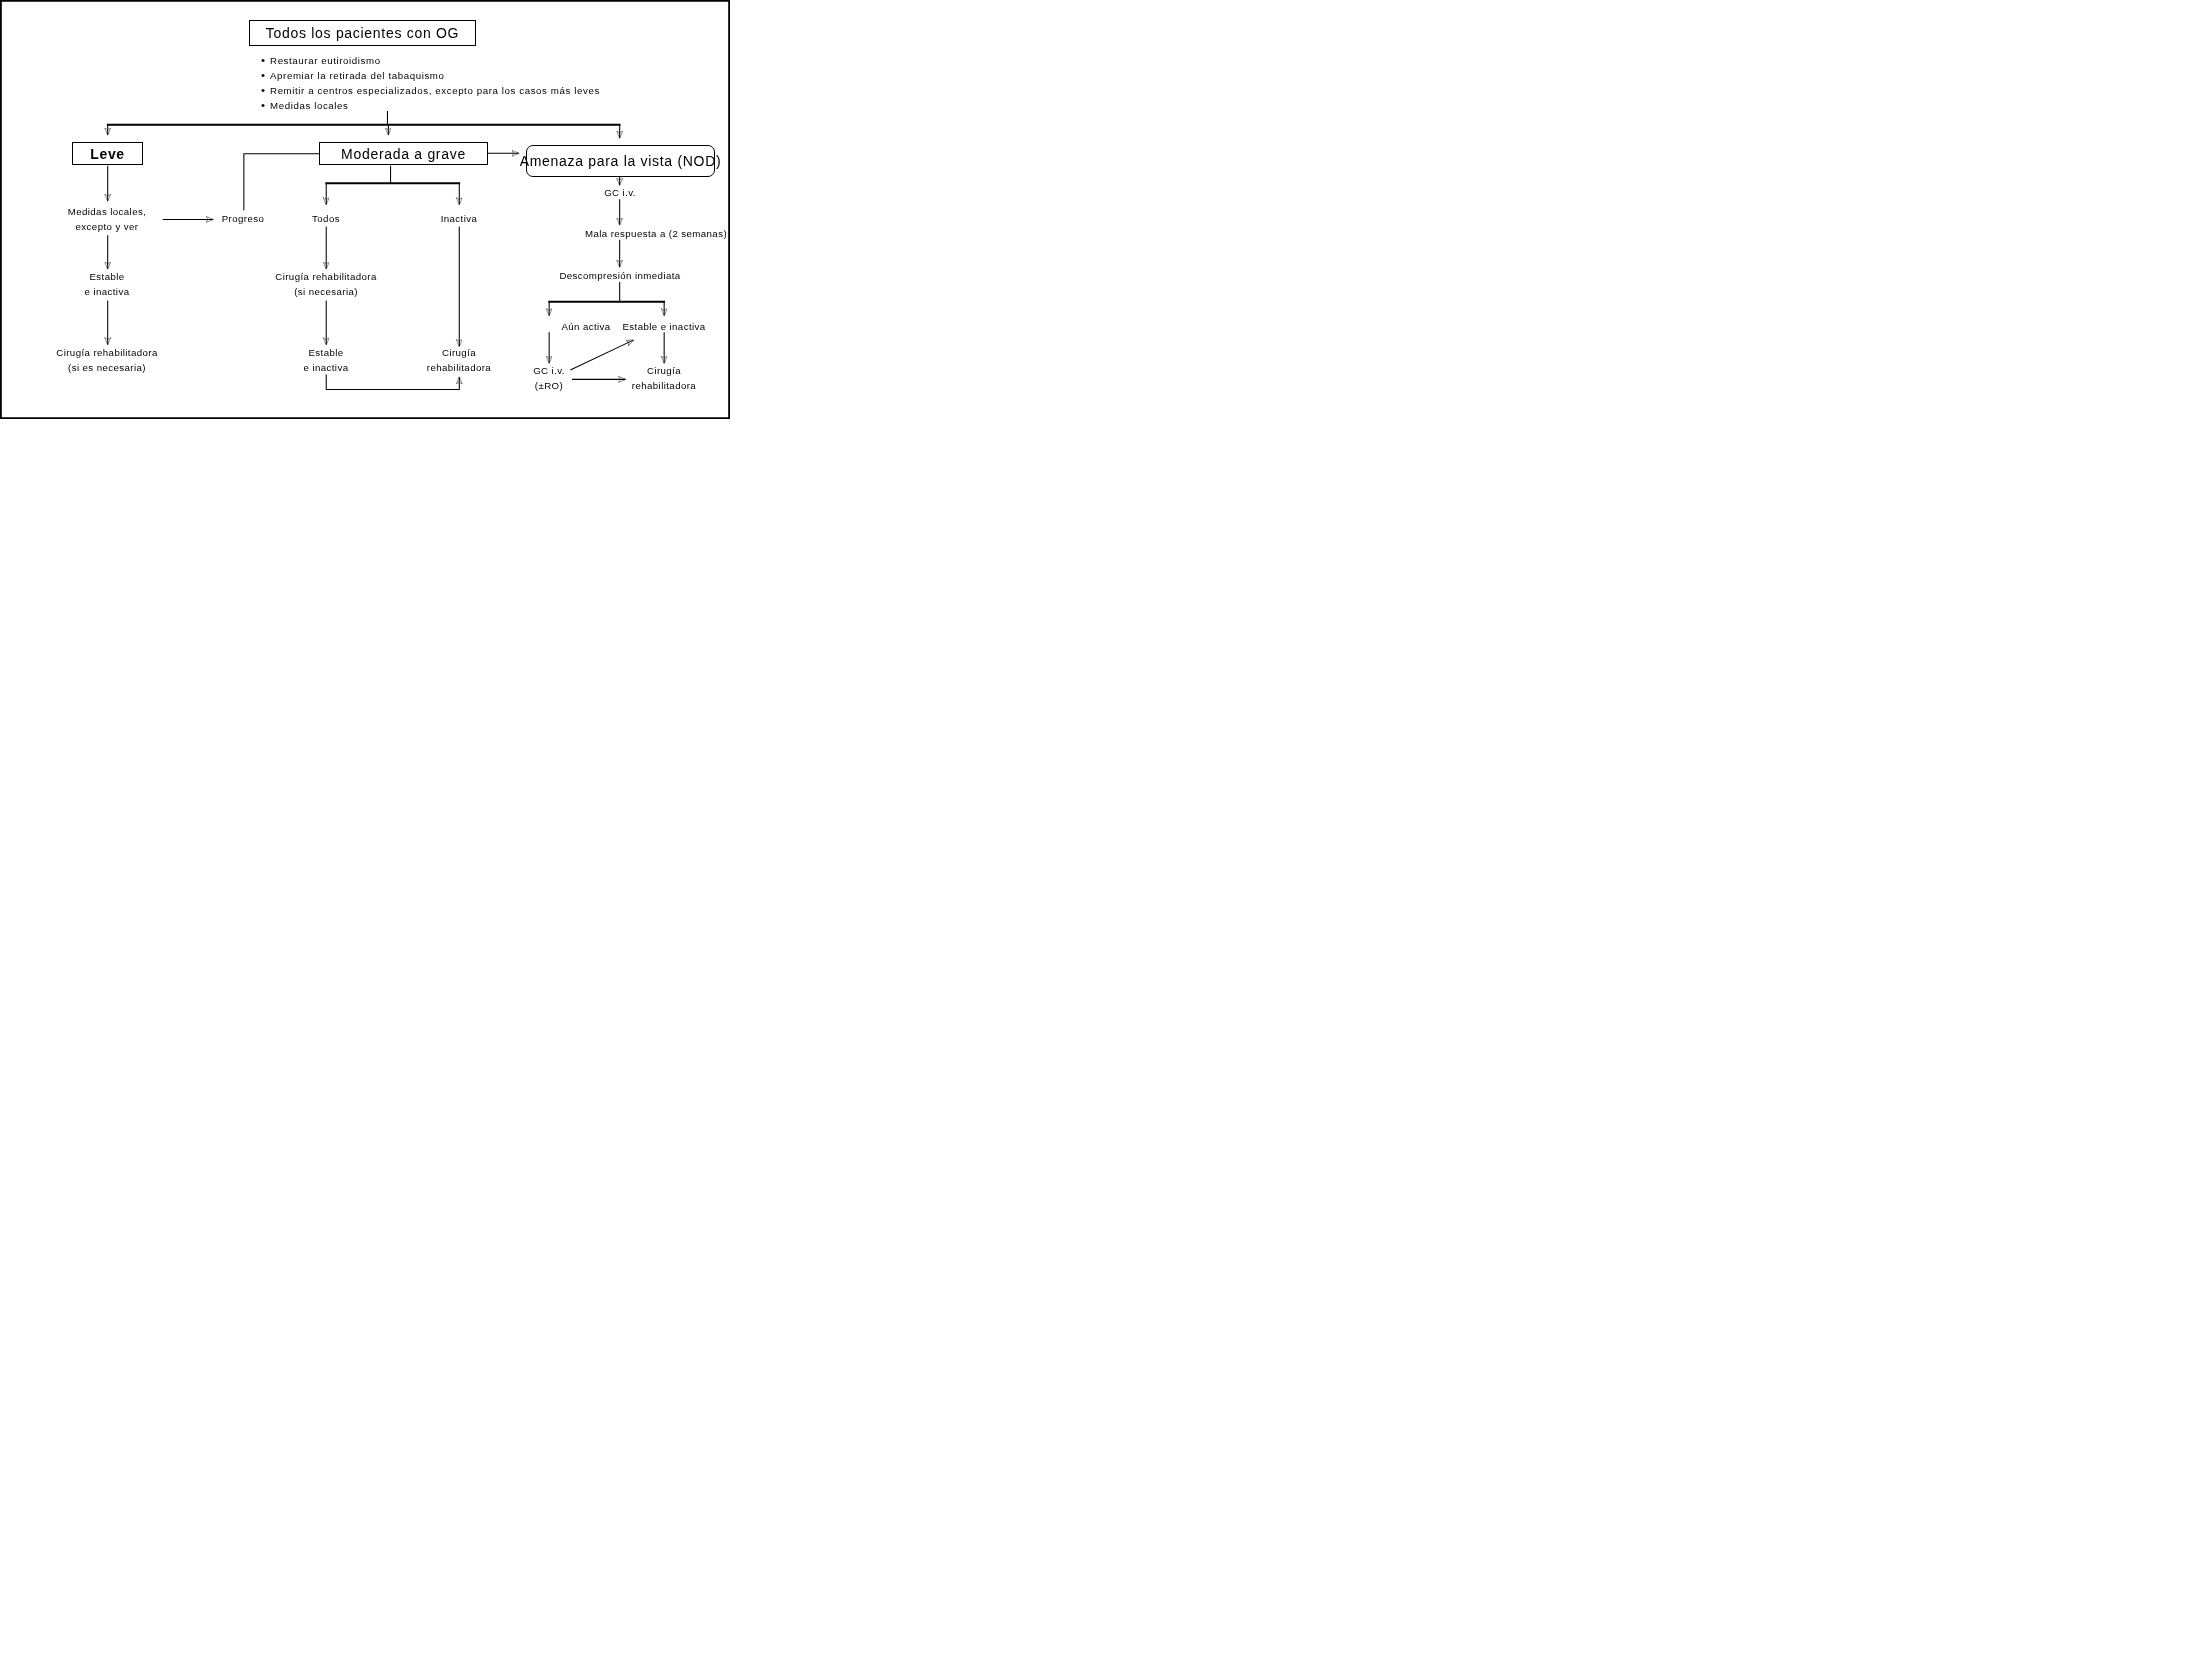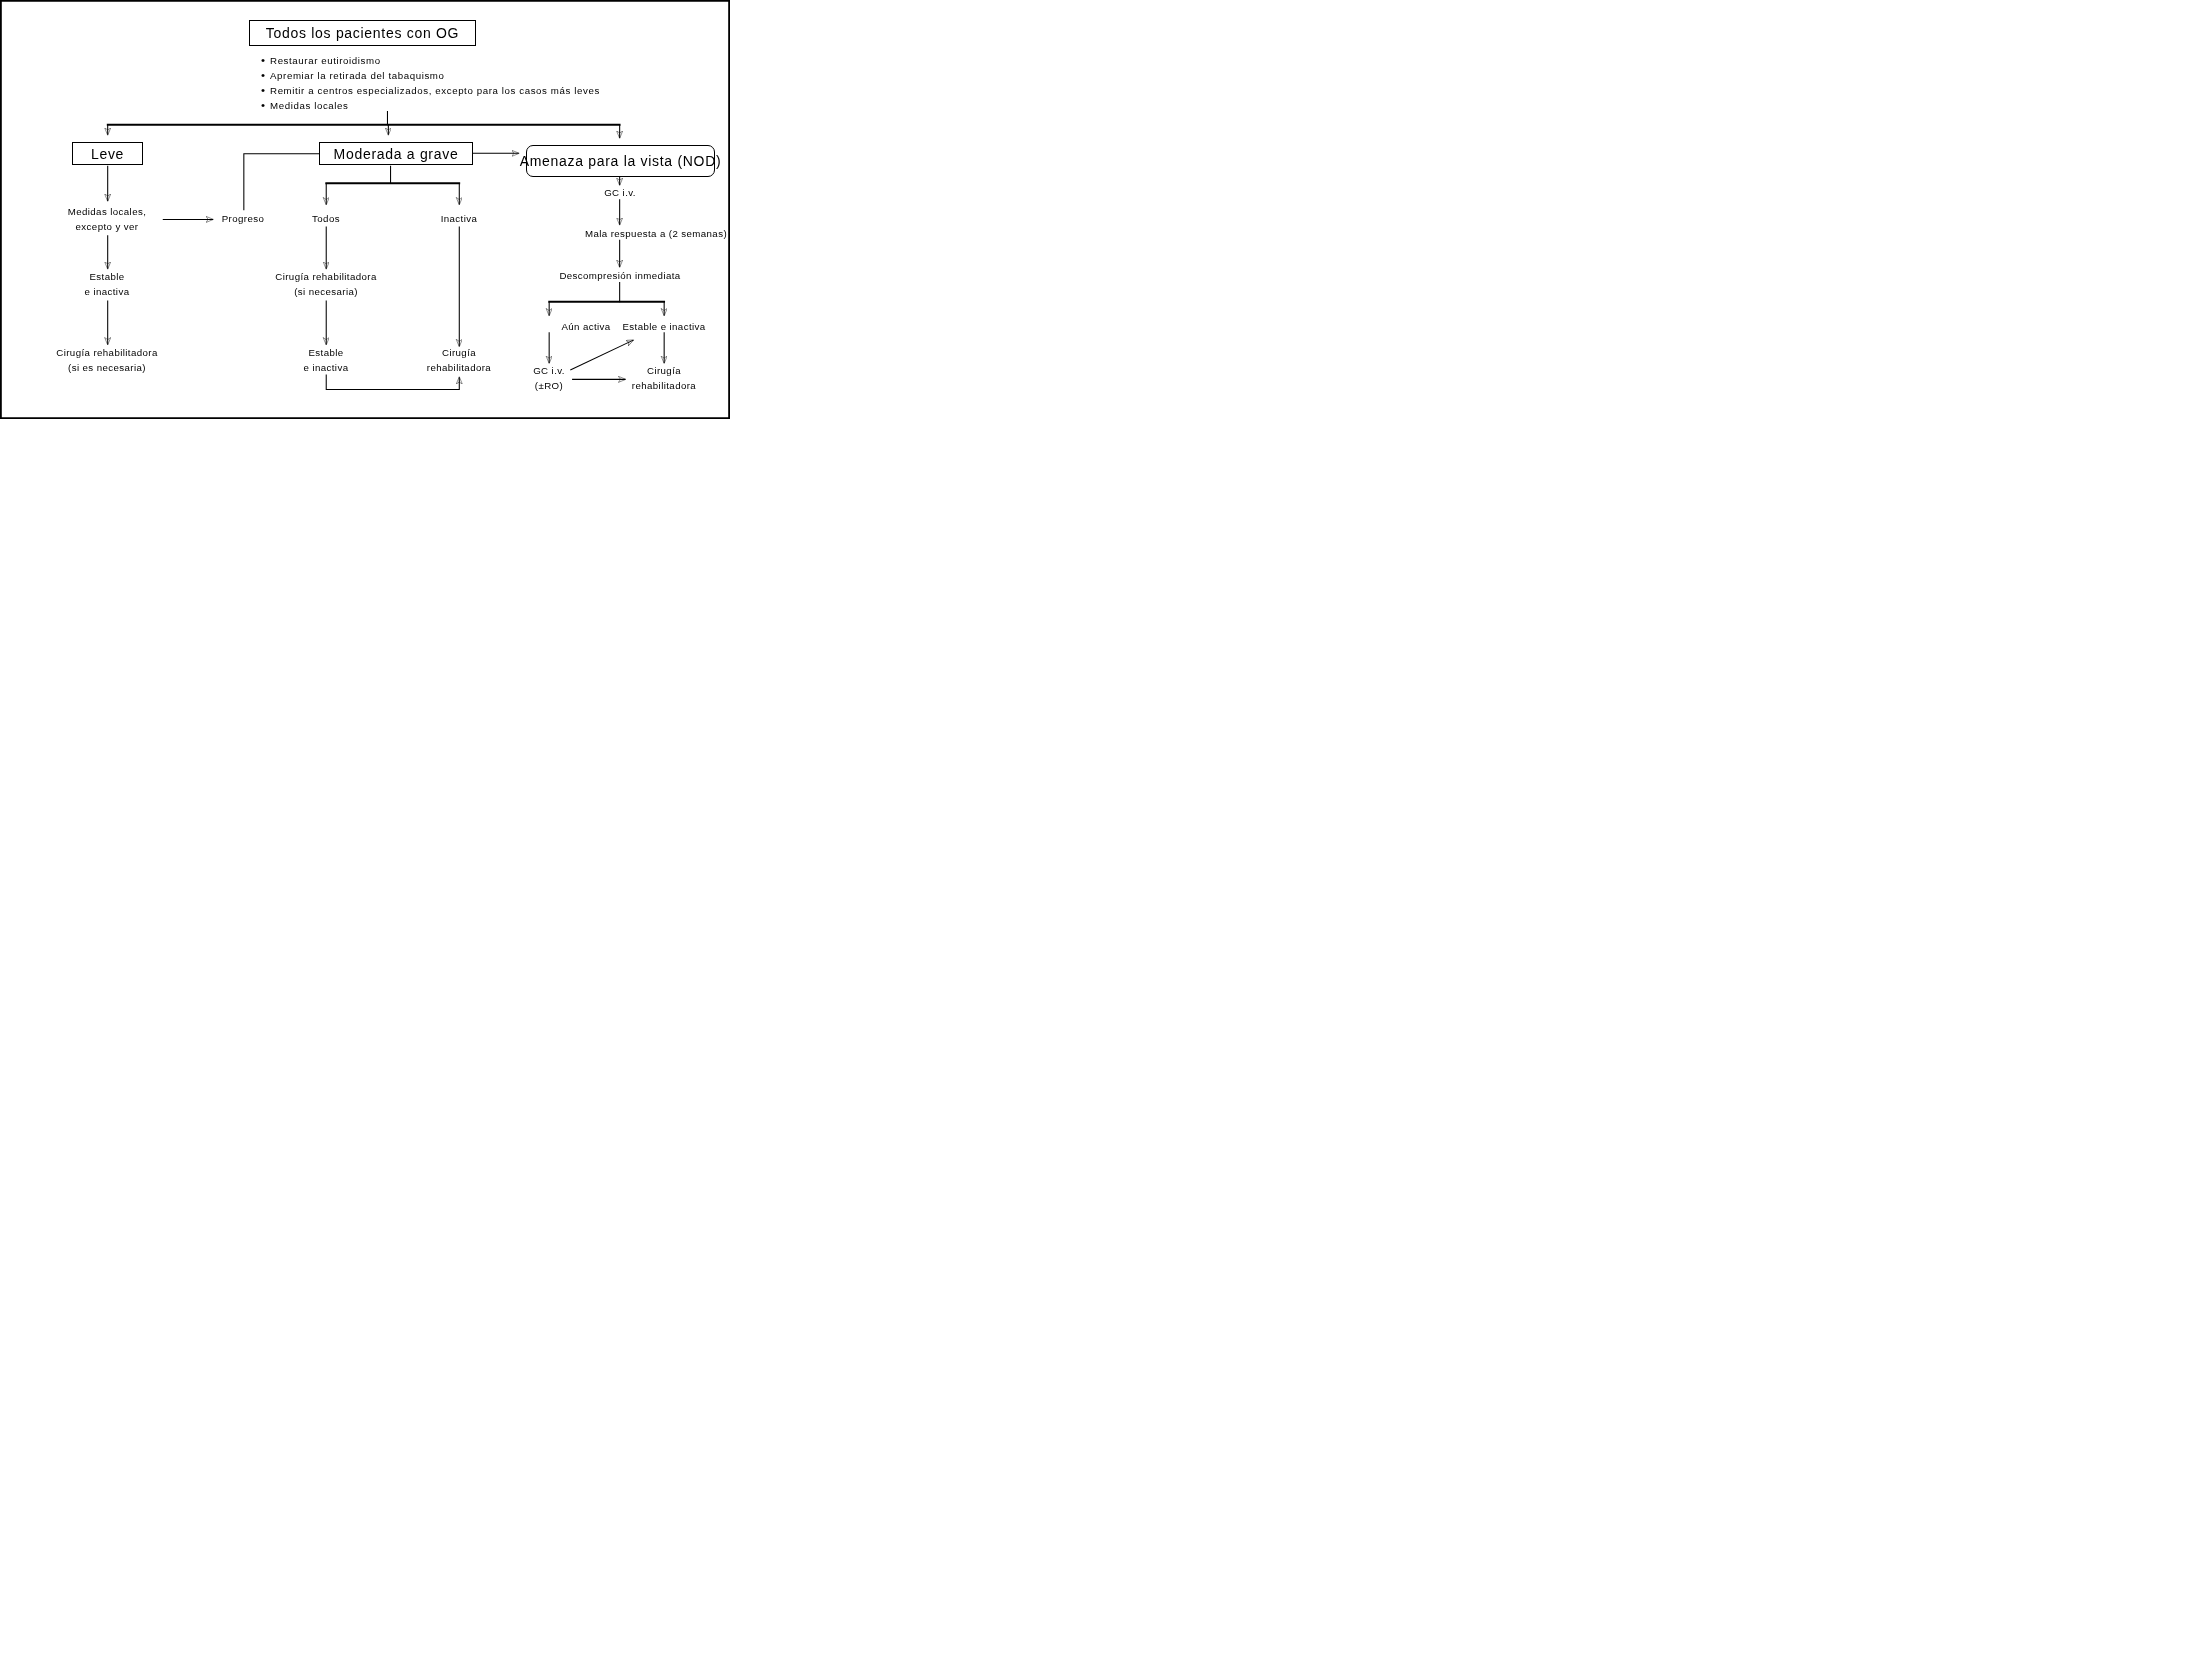--- a/index.html
+++ b/index.html
@@ -90,24 +90,24 @@
     <div class="bullet-row">
       <span class="dot">•</span>
       <span>Remitir a centros especializados, excepto para los casos más leves</span>
     </div>
     <div class="bullet-row">
       <span class="dot">•</span>
       <span>Medidas locales</span>
     </div>
   </div>
 
-  <div class="node-box" style="left:72px; top:142px; width:71px; height:23.4px;">
+  <div class="node-box" style="left:72px; top:142px; width:71px; height:23.4px;font-weight:bold;">
     <span>Leve</span>
   </div>
-  <div class="node-box" style="left:319px; top:142px; width:154px; height:23.4px;">
+  <div class="node-box" style="left:319px; top:142px; width:169px; height:23.4px;">
     <span>Moderada a grave</span>
   </div>
   <div class="node-box" style="left:526px; top:145px; width:189px; height:32px;border-radius:7px;">
     <span>Amenaza para la vista (NOD)</span>
   </div>
 
   <div class="label" style="left:107px; top:220px;">
     <div>Medidas locales,</div>
     <div>excepto y ver</div>
   </div>

